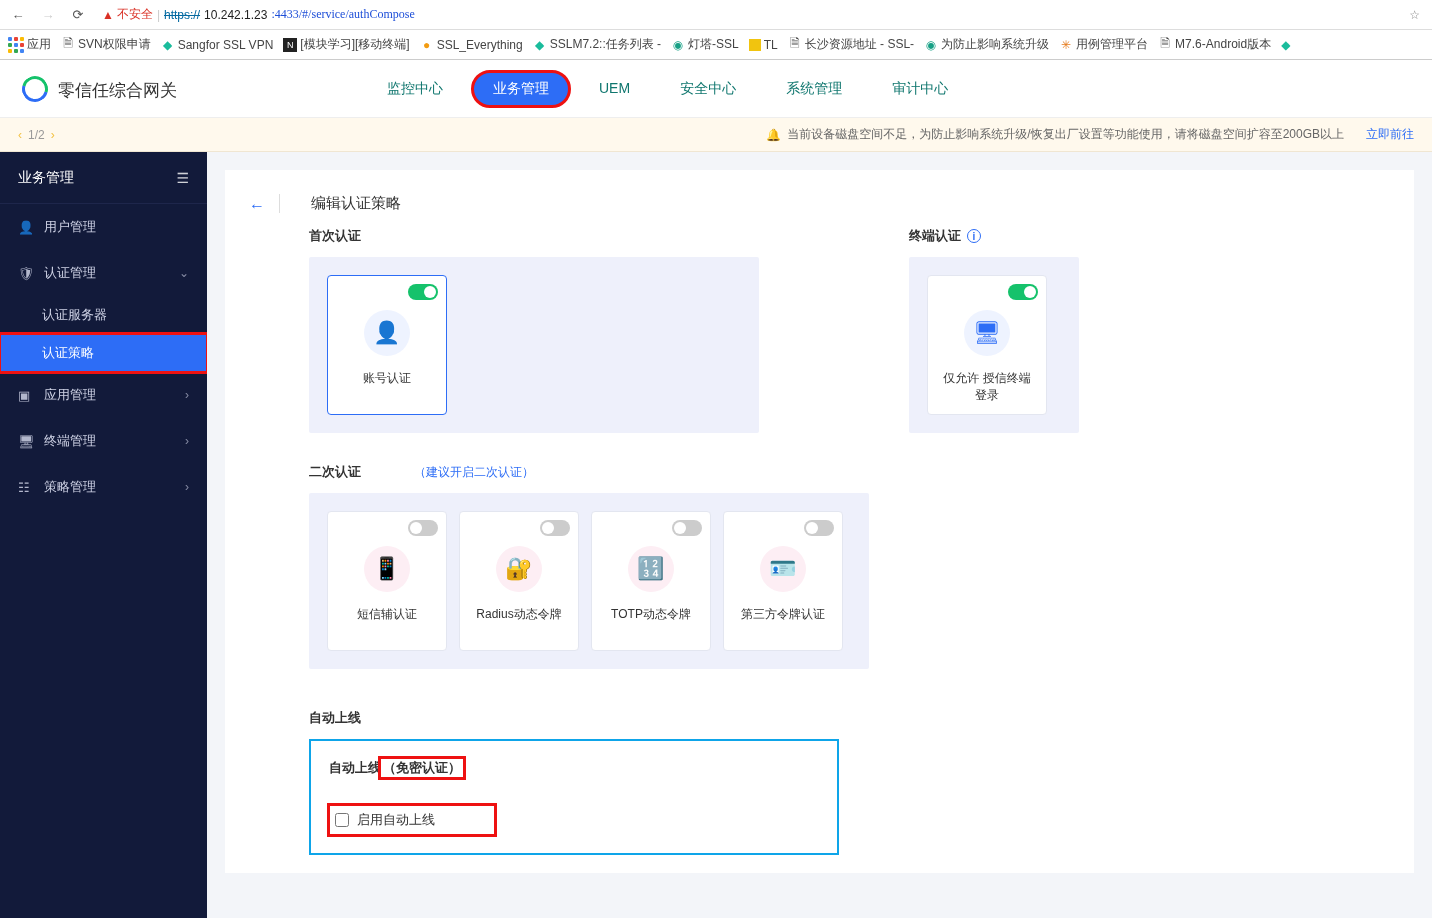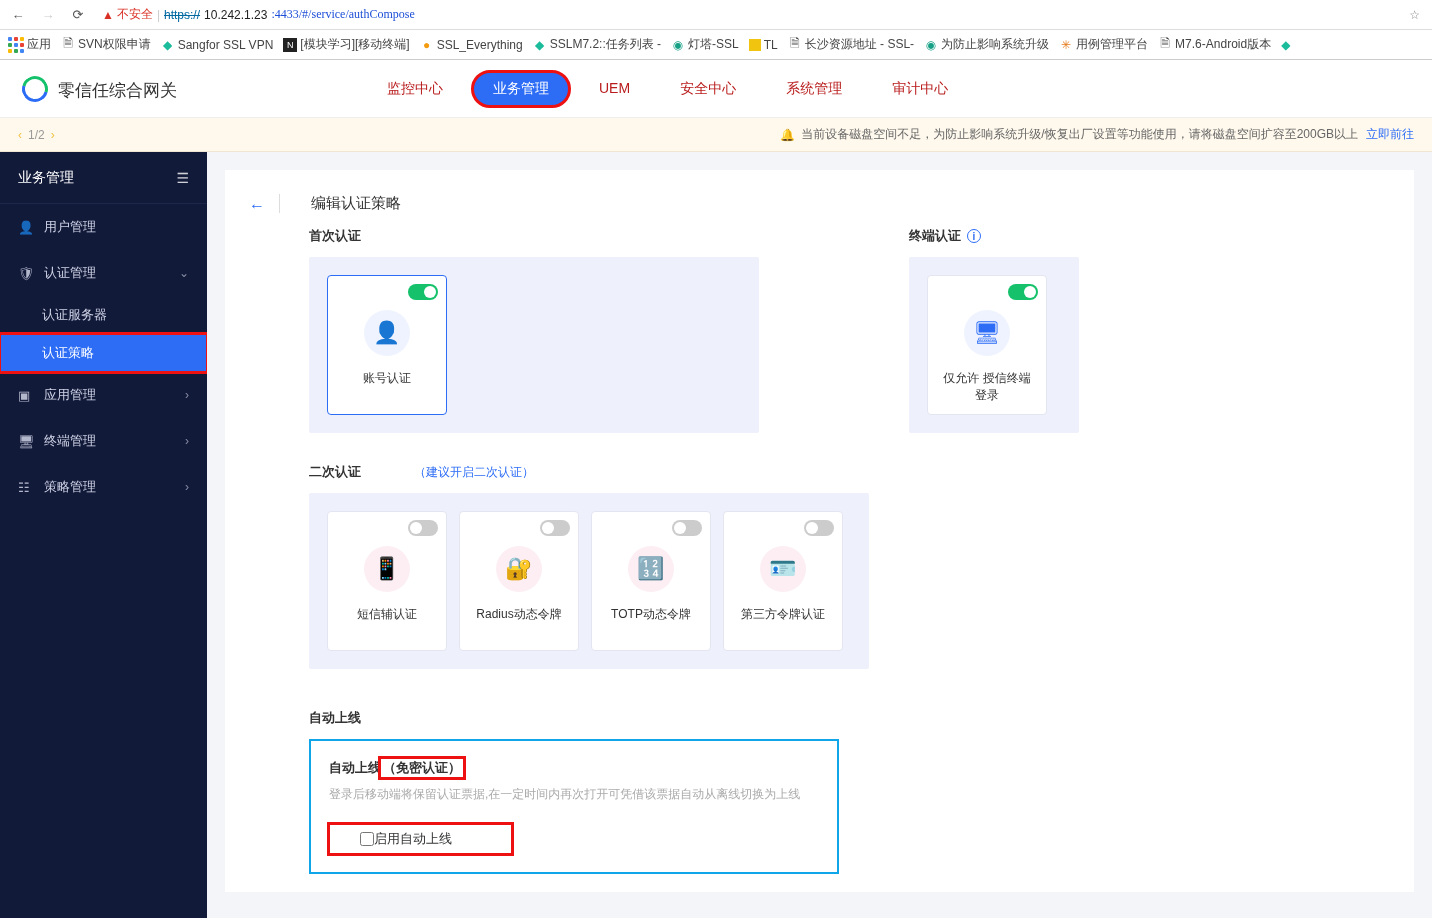--- a/index.html
+++ b/index.html
@@ -24,28 +24,28 @@
   .bm-apps span:nth-child(2){background:#ea4335;} .bm-apps span:nth-child(3){background:#fbbc05;}
   .bm-apps span:nth-child(4){background:#34a853;} .bm-apps span:nth-child(5){background:#4285f4;} .bm-apps span:nth-child(6){background:#ea4335;}
   .bm-apps span:nth-child(7){background:#fbbc05;} .bm-apps span:nth-child(8){background:#34a853;} .bm-apps span:nth-child(9){background:#4285f4;}
 
   
   .app-header { height: 58px; display: flex; align-items: center; padding: 0 22px; border-bottom: 1px solid #eee; }
   .brand { display: flex; align-items: flex-end; gap: 10px; }
   .brand-logo { width: 26px; height: 26px; border-radius: 50%; border: 3px solid #2d6df6; border-top-color: #15c26b; border-right-color:#15c26b; transform: rotate(-30deg); }
   .brand-name { font-size: 17px; color: #333; }
   .topnav { display: flex; gap: 10px; margin-left: 190px; }
-  .topnav-item { padding: 8px 20px; border-radius: 20px; color: #b91c1c; cursor: pointer; font-size: 14px; }
+  .topnav-item { padding: 8px 20px; border-radius: 20px; color: #0f766e; cursor: pointer; font-size: 14px; }
   .topnav-item.active { background: #2d6df6; color: #fff; }
 
   .alert-bar { height: 34px; background: #fff9ed; border-bottom: 1px solid #f0e6d2; display: flex; align-items: center; padding: 0 18px; font-size: 12px; color: #666; }
   .pager { color: #999; display: flex; align-items: center; gap: 6px;}
   .alert-msg { margin-left: auto; display: flex; align-items: center; gap: 6px; color: #666; }
   .alert-msg .bell { color: #f7b500; }
-  .alert-link { color: #2d6df6; margin-left: 2px; cursor: pointer; }
+  .alert-link { color: #2d6df6; margin-left: 16px; cursor: pointer; }
 
   
   .app-body { display: flex; min-height: 800px; }
   .sidebar { width: 207px; background: #121a3a; color: #cfd3e6; }
   .side-title { height: 52px; display: flex; align-items: center; justify-content: space-between; padding: 0 18px; font-size: 14px; color: #fff; border-bottom: 1px solid #1e264b; }
   .side-title .toggle { opacity: .8; font-size: 14px; }
   .side-item, .side-sub { height: 46px; display: flex; align-items: center; padding: 0 18px; gap: 10px; cursor: pointer; font-size: 13px; }
   .side-item .chev { margin-left: auto; opacity: .6; font-size: 12px; }
   .side-sub { padding-left: 42px; height: 38px; font-size: 13px; }
   .side-sub.active { background: #2d6df6; color: #fff; }
@@ -74,21 +74,21 @@
   .switch.on::after { left: 16px; }
   .card-icon { width: 46px; height: 46px; border-radius: 50%; background: #eef3ff; display: flex; align-items: center; justify-content: center; margin-top: 24px; font-size: 22px; color: #2d6df6; }
   .card-icon.pink { background: #fdeef4; color: #2d6df6; }
   .card-label { margin-top: 14px; font-size: 12px; color: #333; text-align: center; }
 
   .sec2-title { margin-top: 30px; }
   .auto-panel { background: #fff; border: 2px solid #0ea5e9; margin-top: 10px; padding: 18px; width: 530px; }
   .auto-head { font-size: 13px; font-weight: 600; margin-bottom: 8px; }
   .auto-head .part2 { font-weight: 600; }
   .auto-desc { font-size: 12px; color: #aaa; line-height: 1.6; }
-  .auto-check { margin-top: 26px; display: flex; align-items: center; gap: 0; font-size: 13px; color: #333; margin-left: 25px;}
+  .auto-check { margin-top: 26px; display: flex; align-items: center; gap: 8px; font-size: 13px; color: #333;}
   .auto-check input { width: 14px; height: 14px; }
 
   
   .hl { outline: 3px solid #e11; outline-offset: -1px; }
   .hl-inline { box-shadow: 0 0 0 3px #e11; }
   .hl-wrap { display:inline-block; padding:0 2px; }
 
 </style>
 </head>
 <body>
@@ -302,21 +302,20 @@
               <div class="card-label">第三方令牌认证</div>
             </div>
           </div>
         </div>
 
         <div class="sec-title sec2-title" style="margin-top:40px;">自动上线</div>
         <div class="auto-panel">
           <div class="auto-head">
             <span>自动上线</span><span class="hl-wrap hl-inline"><span class="part2">（免密认证）</span></span>
           </div>
-          <div class="auto-desc">登录后移动端将保留认证票据,在一定时间内再次打开可凭借该票据自动从离线切换为上线</div>
           <div class="hl" style="display:inline-flex;padding:6px 60px 6px 6px;margin-top:20px;">
             <label class="auto-check" style="margin-top:0;">
               <input type="checkbox" style="">
               <span>启用自动上线</span>
             </label>
           </div>
         </div>
 
       </div>
     </div>

